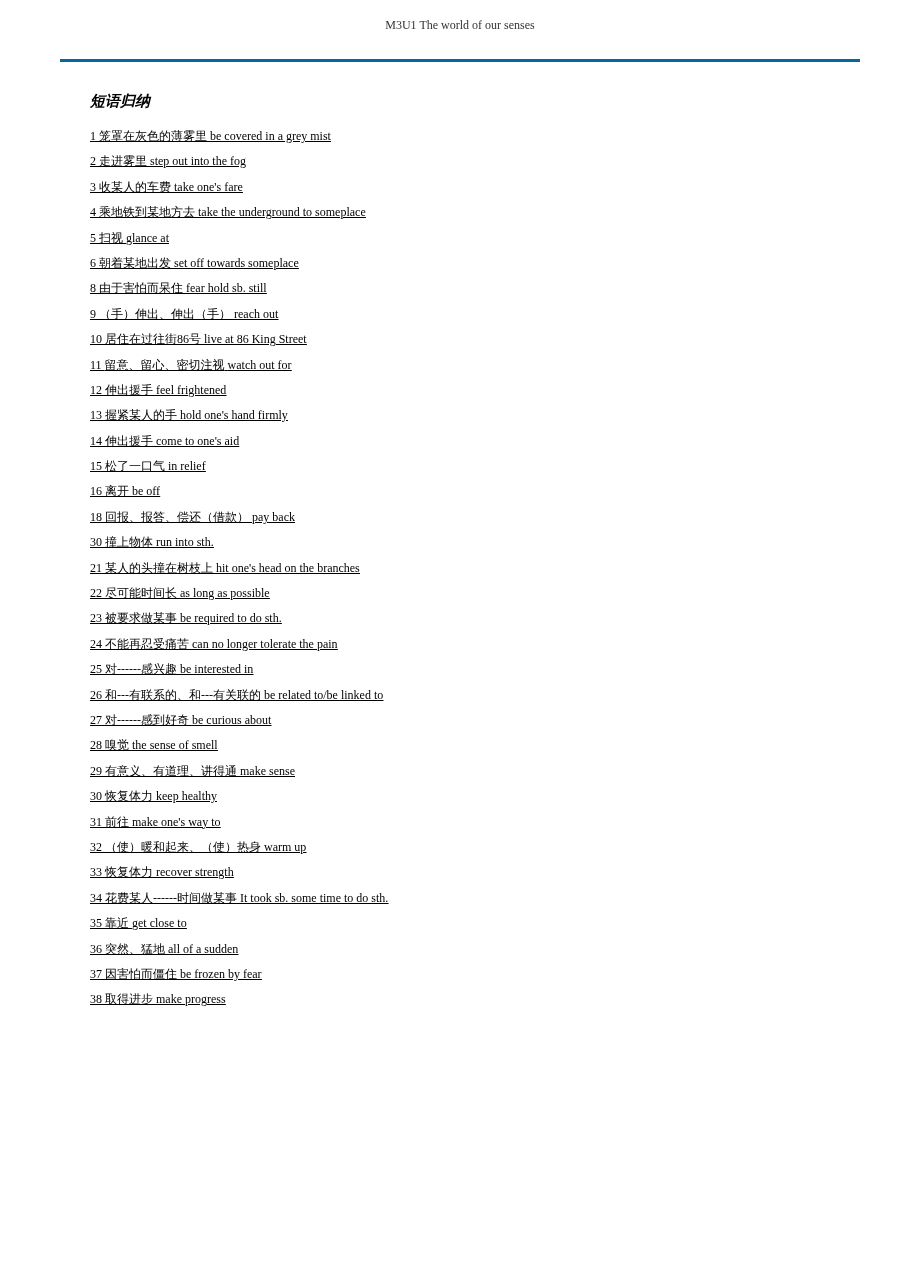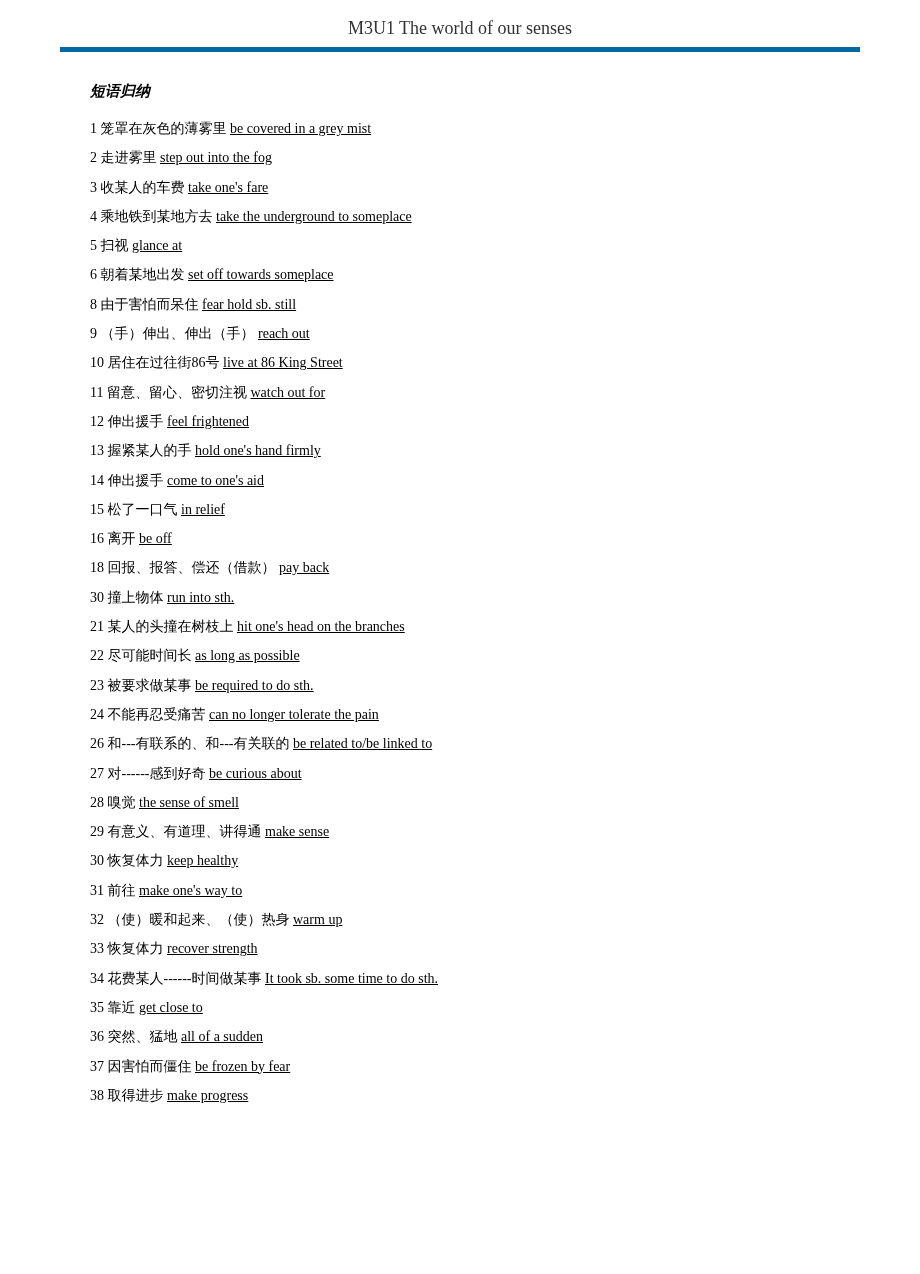--- a/index.html
+++ b/index.html
@@ -11,42 +11,43 @@
       background: #ffffff;
       font-family: "SimSun", "宋体", serif;
       font-size: 15px;
       color: #000000;
       width: 920px;
       min-height: 1274px;
       position: relative;
     }
     .header {
       text-align: center;
-      padding: 18px 0 8px 0;
-      font-size: 18px;
+      padding: 18px 0 26px 0;
+      font-size: 12px;
       color: #333;
-      border-bottom: 5px solid #0369a1;
+      border-bottom: 3px solid #0369a1;
       margin: 0 60px;
     }
     .content {
       padding: 30px 90px 60px 90px;
     }
     .section-title {
       font-size: 15px;
       font-weight: bold;
       margin-bottom: 14px;
       font-style: italic;
     }
     .phrase-list {
       list-style: none;
       line-height: 1.95;
     }
     .phrase-list li {
       margin-bottom: 2px;
-      font-size: 14px;
+      font-size: 12px;
+      text-decoration: underline;
     }
     .underline {
       text-decoration: underline;
     }
   </style>
 </head>
 <body>
 
 <div class="header">
   <span>M3U1 The world of our senses</span>
@@ -69,20 +70,21 @@
       <li><span>13 </span><span>握紧某人的手</span>&nbsp;<span class="underline">hold one's hand firmly</span></li>
       <li><span>14 </span><span>伸出援手</span>&nbsp;<span class="underline">come to one's aid</span></li>
       <li><span>15 </span><span>松了一口气</span>&nbsp;<span class="underline">in relief</span></li>
       <li><span>16 </span><span>离开</span>&nbsp;<span class="underline">be off</span></li>
       <li><span>18 </span><span>回报、报答、偿还（借款）</span>&nbsp;<span class="underline">pay back</span></li>
       <li><span>30 </span><span>撞上物体</span>&nbsp;<span class="underline">run into sth.</span></li>
       <li><span>21 </span><span>某人的头撞在树枝上</span>&nbsp;<span class="underline">hit one's head on the branches</span></li>
       <li><span>22 </span><span>尽可能时间长</span>&nbsp;<span class="underline">as long as possible</span></li>
       <li><span>23 </span><span>被要求做某事</span>&nbsp;<span class="underline">be required to do sth.</span></li>
       <li><span>24 </span><span>不能再忍受痛苦</span>&nbsp;<span class="underline">can no longer tolerate the pain</span></li>
+      <li><span>25 </span><span>对------感兴趣</span>&nbsp;<span class="underline">be interested in</span></li>
       <li><span>26 </span><span>和---有联系的、和---有关联的</span>&nbsp;<span class="underline">be related to/be linked to</span></li>
       <li><span>27 </span><span>对------感到好奇</span>&nbsp;<span class="underline">be curious about</span></li>
       <li><span>28 </span><span>嗅觉</span>&nbsp;<span class="underline">the sense of smell</span></li>
       <li><span>29 </span><span>有意义、有道理、讲得通</span>&nbsp;<span class="underline">make sense</span></li>
       <li><span>30 </span><span>恢复体力</span>&nbsp;<span class="underline">keep healthy</span></li>
       <li><span>31 </span><span>前往</span>&nbsp;<span class="underline">make one's way to</span></li>
       <li><span>32 </span><span>（使）暖和起来、（使）热身</span>&nbsp;<span class="underline">warm up</span></li>
       <li><span>33 </span><span>恢复体力</span>&nbsp;<span class="underline">recover strength</span></li>
       <li><span>34 </span><span>花费某人------时间做某事</span>&nbsp;<span class="underline">It took sb. some time to do sth.</span></li>
       <li><span>35 </span><span>靠近</span>&nbsp;<span class="underline">get close to</span></li>

